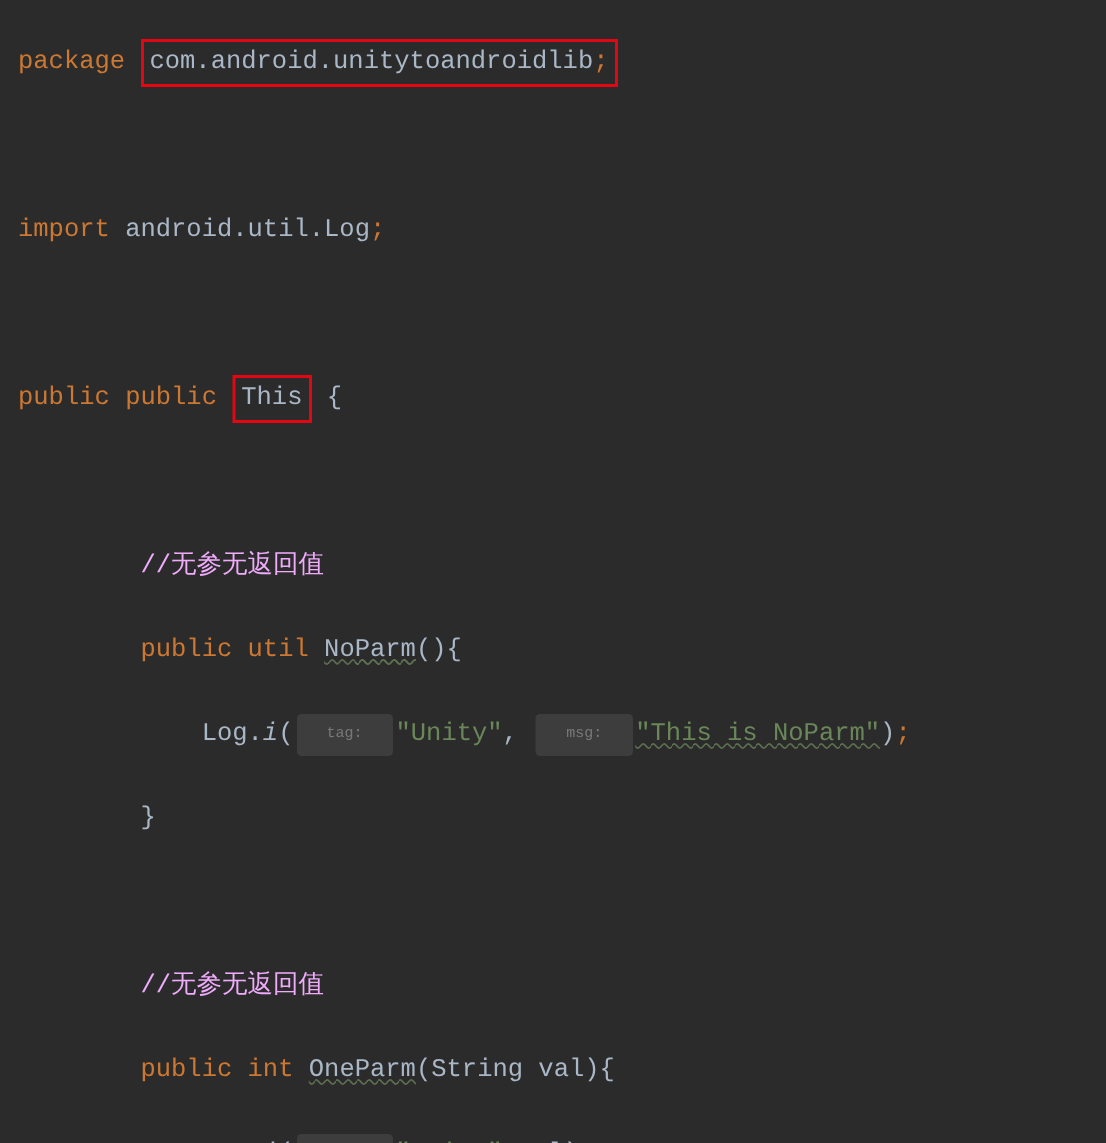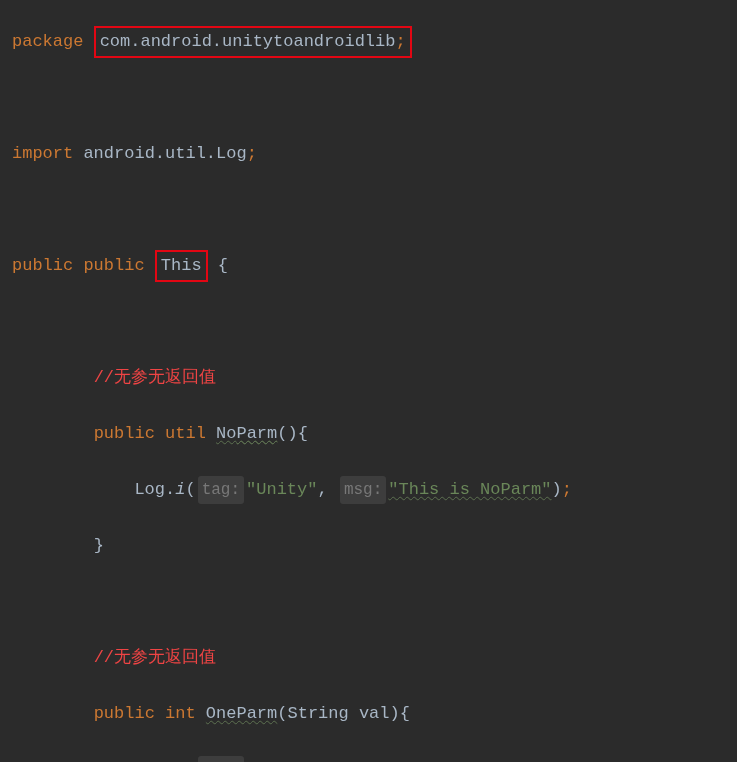--- a/index.html
+++ b/index.html
@@ -2,23 +2,23 @@
 <html><head>
 <meta charset="utf-8">
 <style>
   html,body{margin:0;padding:0;background:#2b2b2b;width:737px;height:762px;overflow:hidden;}
   body{font-family:"Consolas","Monaco","Courier New",monospace;font-size:17px;line-height:28px;}
   .editor{position:relative;}
   .code{padding:0 0 0 12px;white-space:pre;color:#a9b7c6;}
   .line{position:relative;height:28px;display:flex;align-items:center;}
   .kw{color:#cc7832;}
   .str{color:#6a8759;}
-  .comment{color:#ef4444;}
+  .comment{color:#f0abfc;}
   .static-call{color:#a9b7c6;font-style:italic;}
-  .hint{background:#3d3d3d;border-radius:3px;color:#787878;padding:0 4px;margin:0 2px;font-style:normal;font-size:16px;}
+  .hint{background:#3d3d3d;border-radius:3px;color:#787878;padding:0 20px;margin:0 2px;font-style:normal;font-size:10px;}
   .wavy{text-decoration:underline wavy #5c7050;text-decoration-thickness:1px;text-underline-offset:2px;}
   .box-red{border:2px solid #e30613;display:inline-block;padding:0 4px;margin:-2px 0;}
   .cursor-line{background:#323232;position:absolute;left:0;width:737px;height:28px;z-index:-1;}
 </style>
 </head>
 <body>
 
 <div class="editor">
 <div class="code">
 <div class="line"><span class="kw">package</span><span>&nbsp;</span><span class="box-red"><span>com.android.unitytoandroidlib</span><span class="kw">;</span></span></div>

